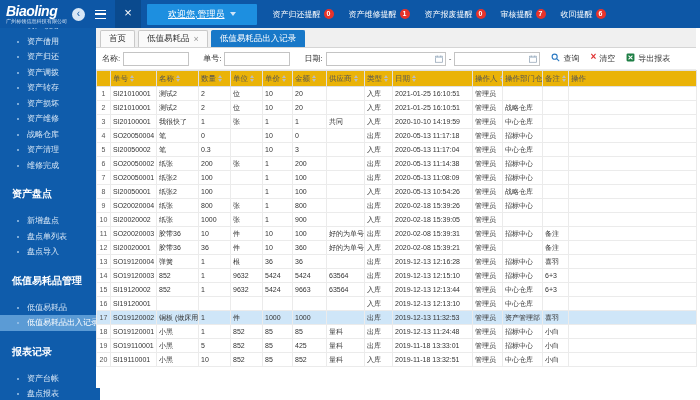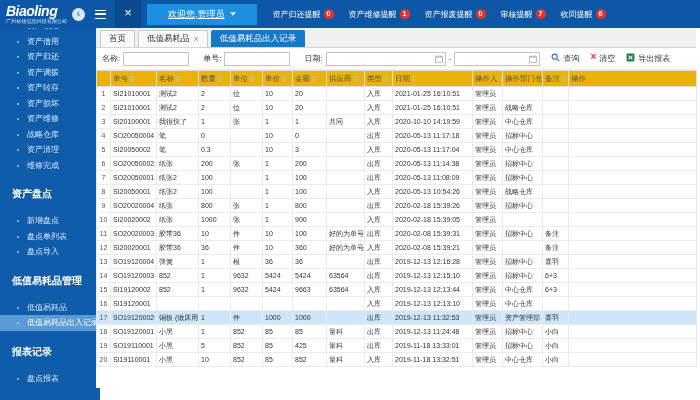--- a/index.html
+++ b/index.html
@@ -117,20 +117,21 @@
         <div class="sideitem">资产清理</div>
         <div class="sideitem">维修完成</div>
         <div class="sectitle">资产盘点</div>
         <div class="sideitem">新增盘点</div>
         <div class="sideitem">盘点单列表</div>
         <div class="sideitem">盘点导入</div>
         <div class="sectitle">低值易耗品管理</div>
         <div class="sideitem">低值易耗品</div>
         <div class="sideitem active">低值易耗品出入记录</div>
         <div class="sectitle">报表记录</div>
+        <div class="sideitem">资产台帐</div>
         <div class="sideitem">盘点报表</div>
       </div>
     <div class="side-scroll"></div>
   </aside>
 
   <main class="main">
 
     <div class="tabbar" id="tabbar">
         <div class="tab">
           <span>首页</span>

